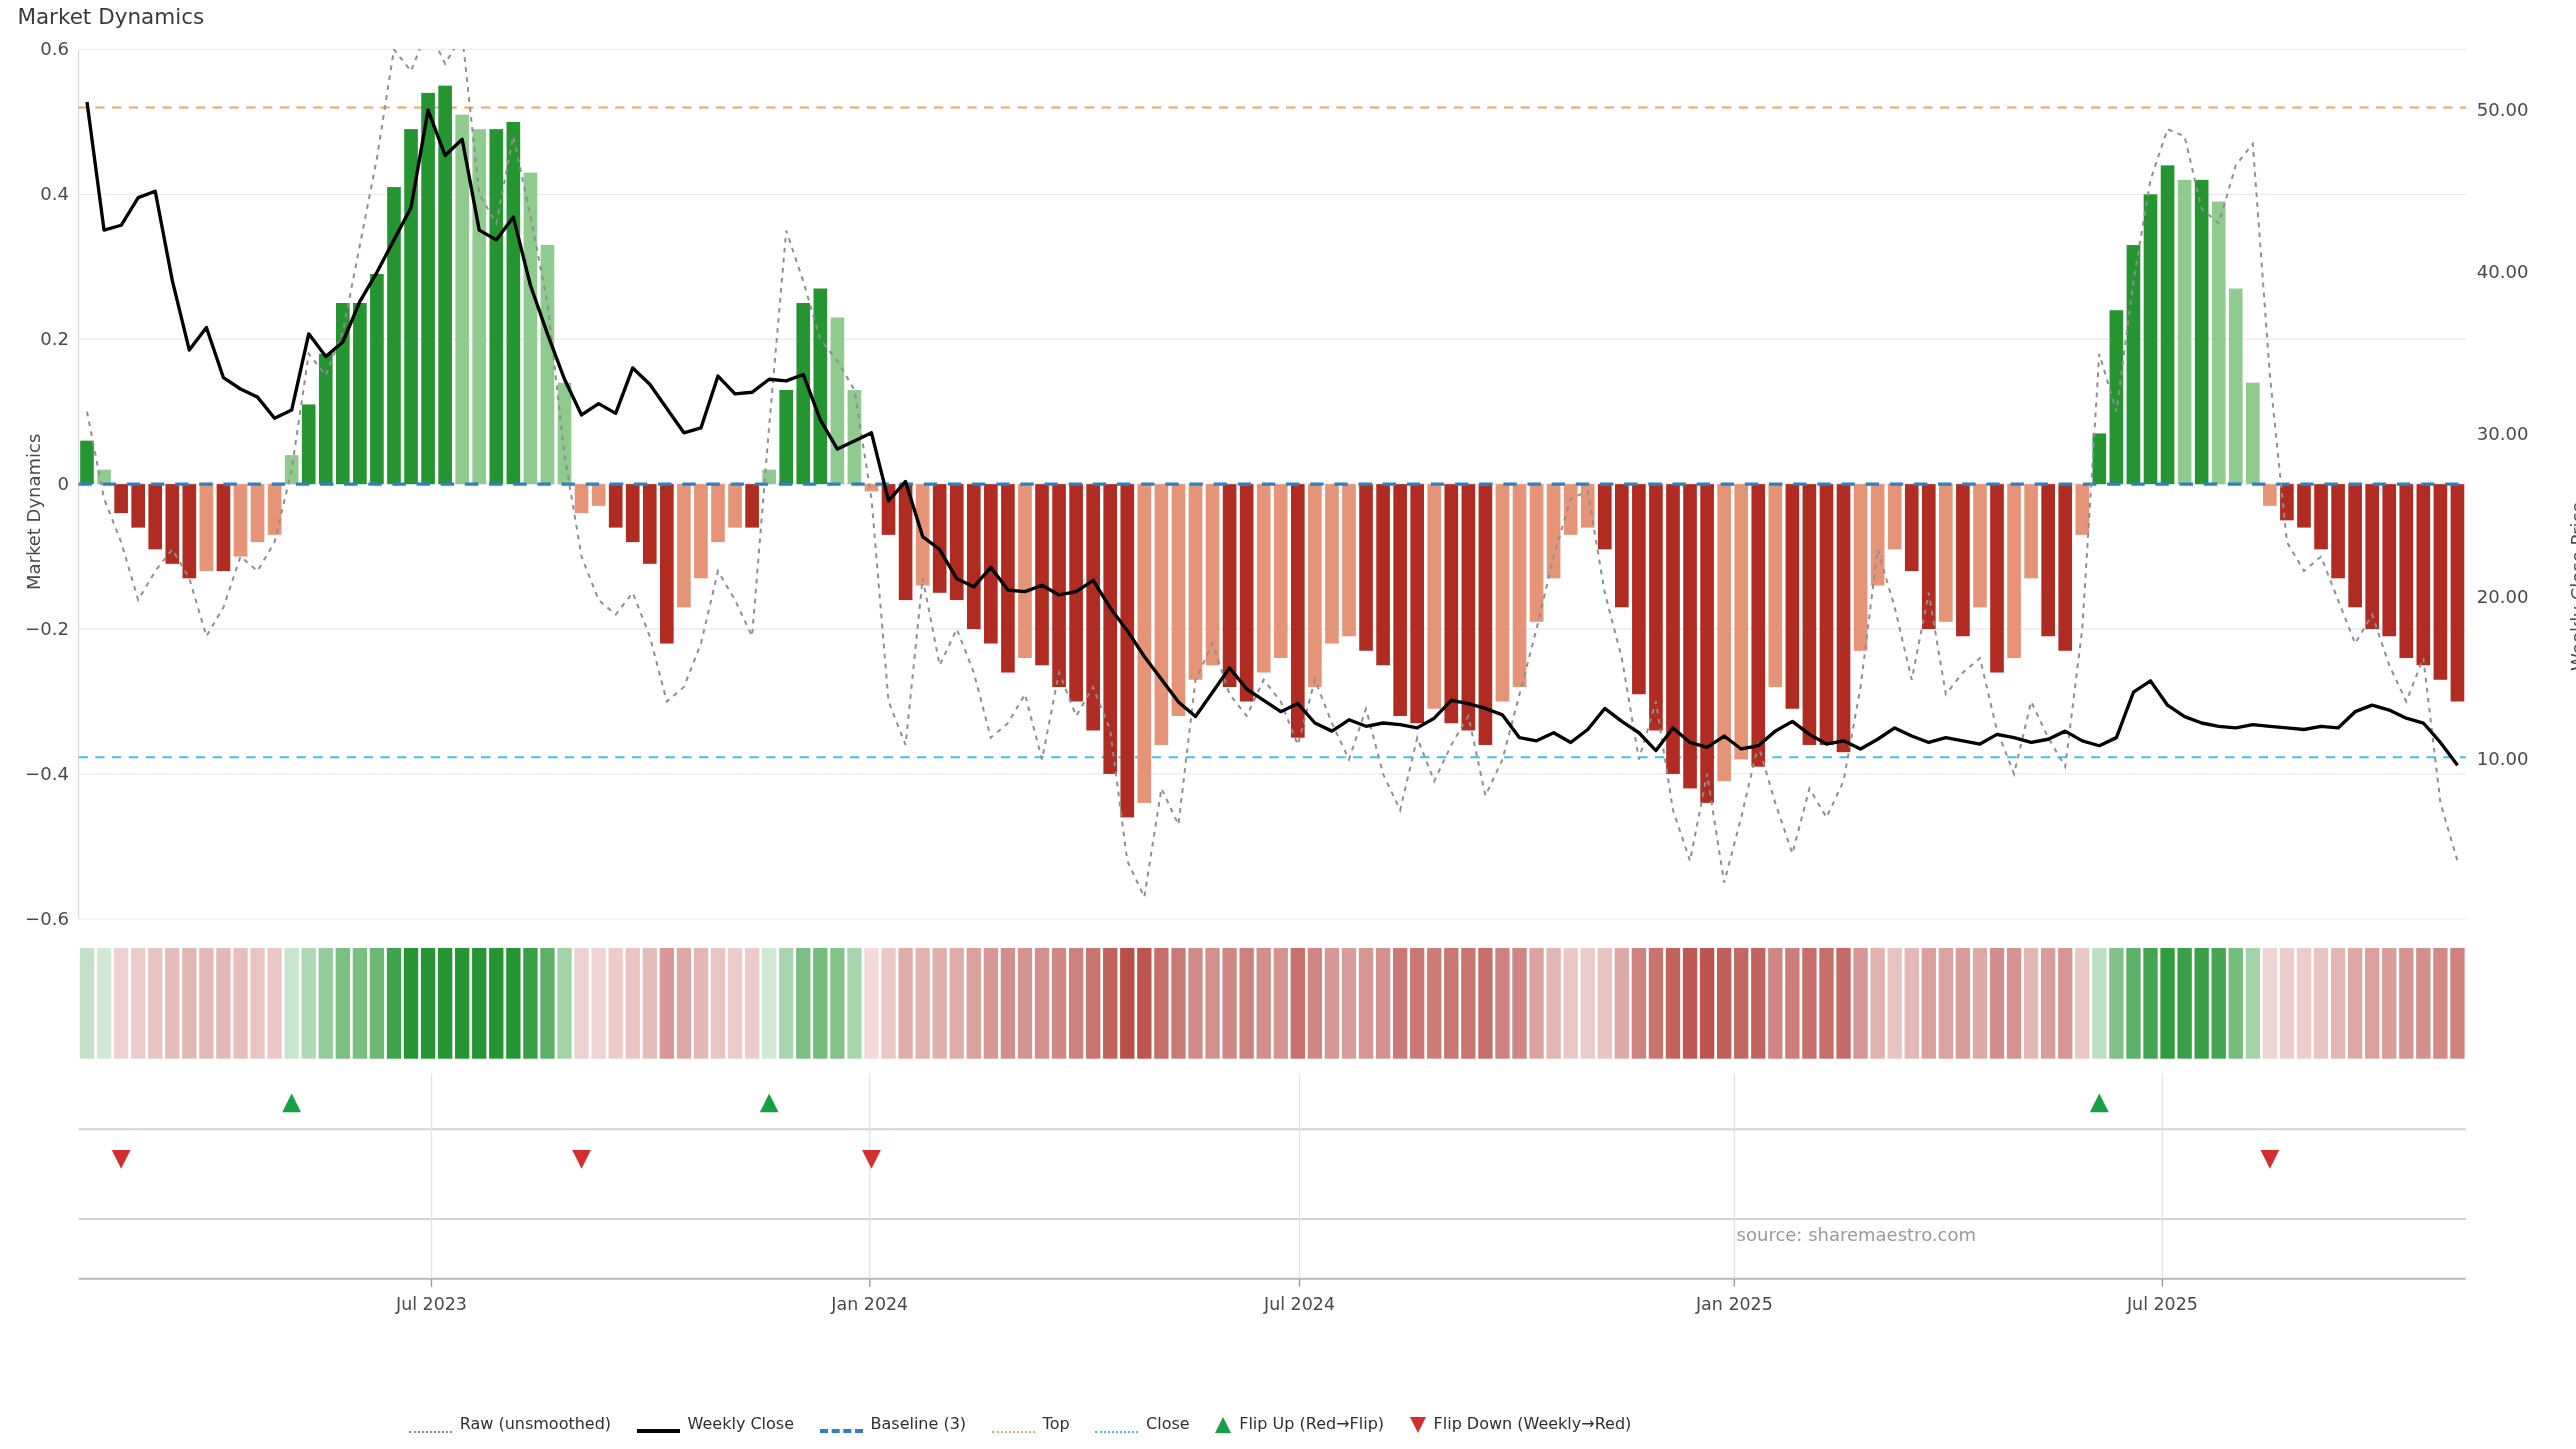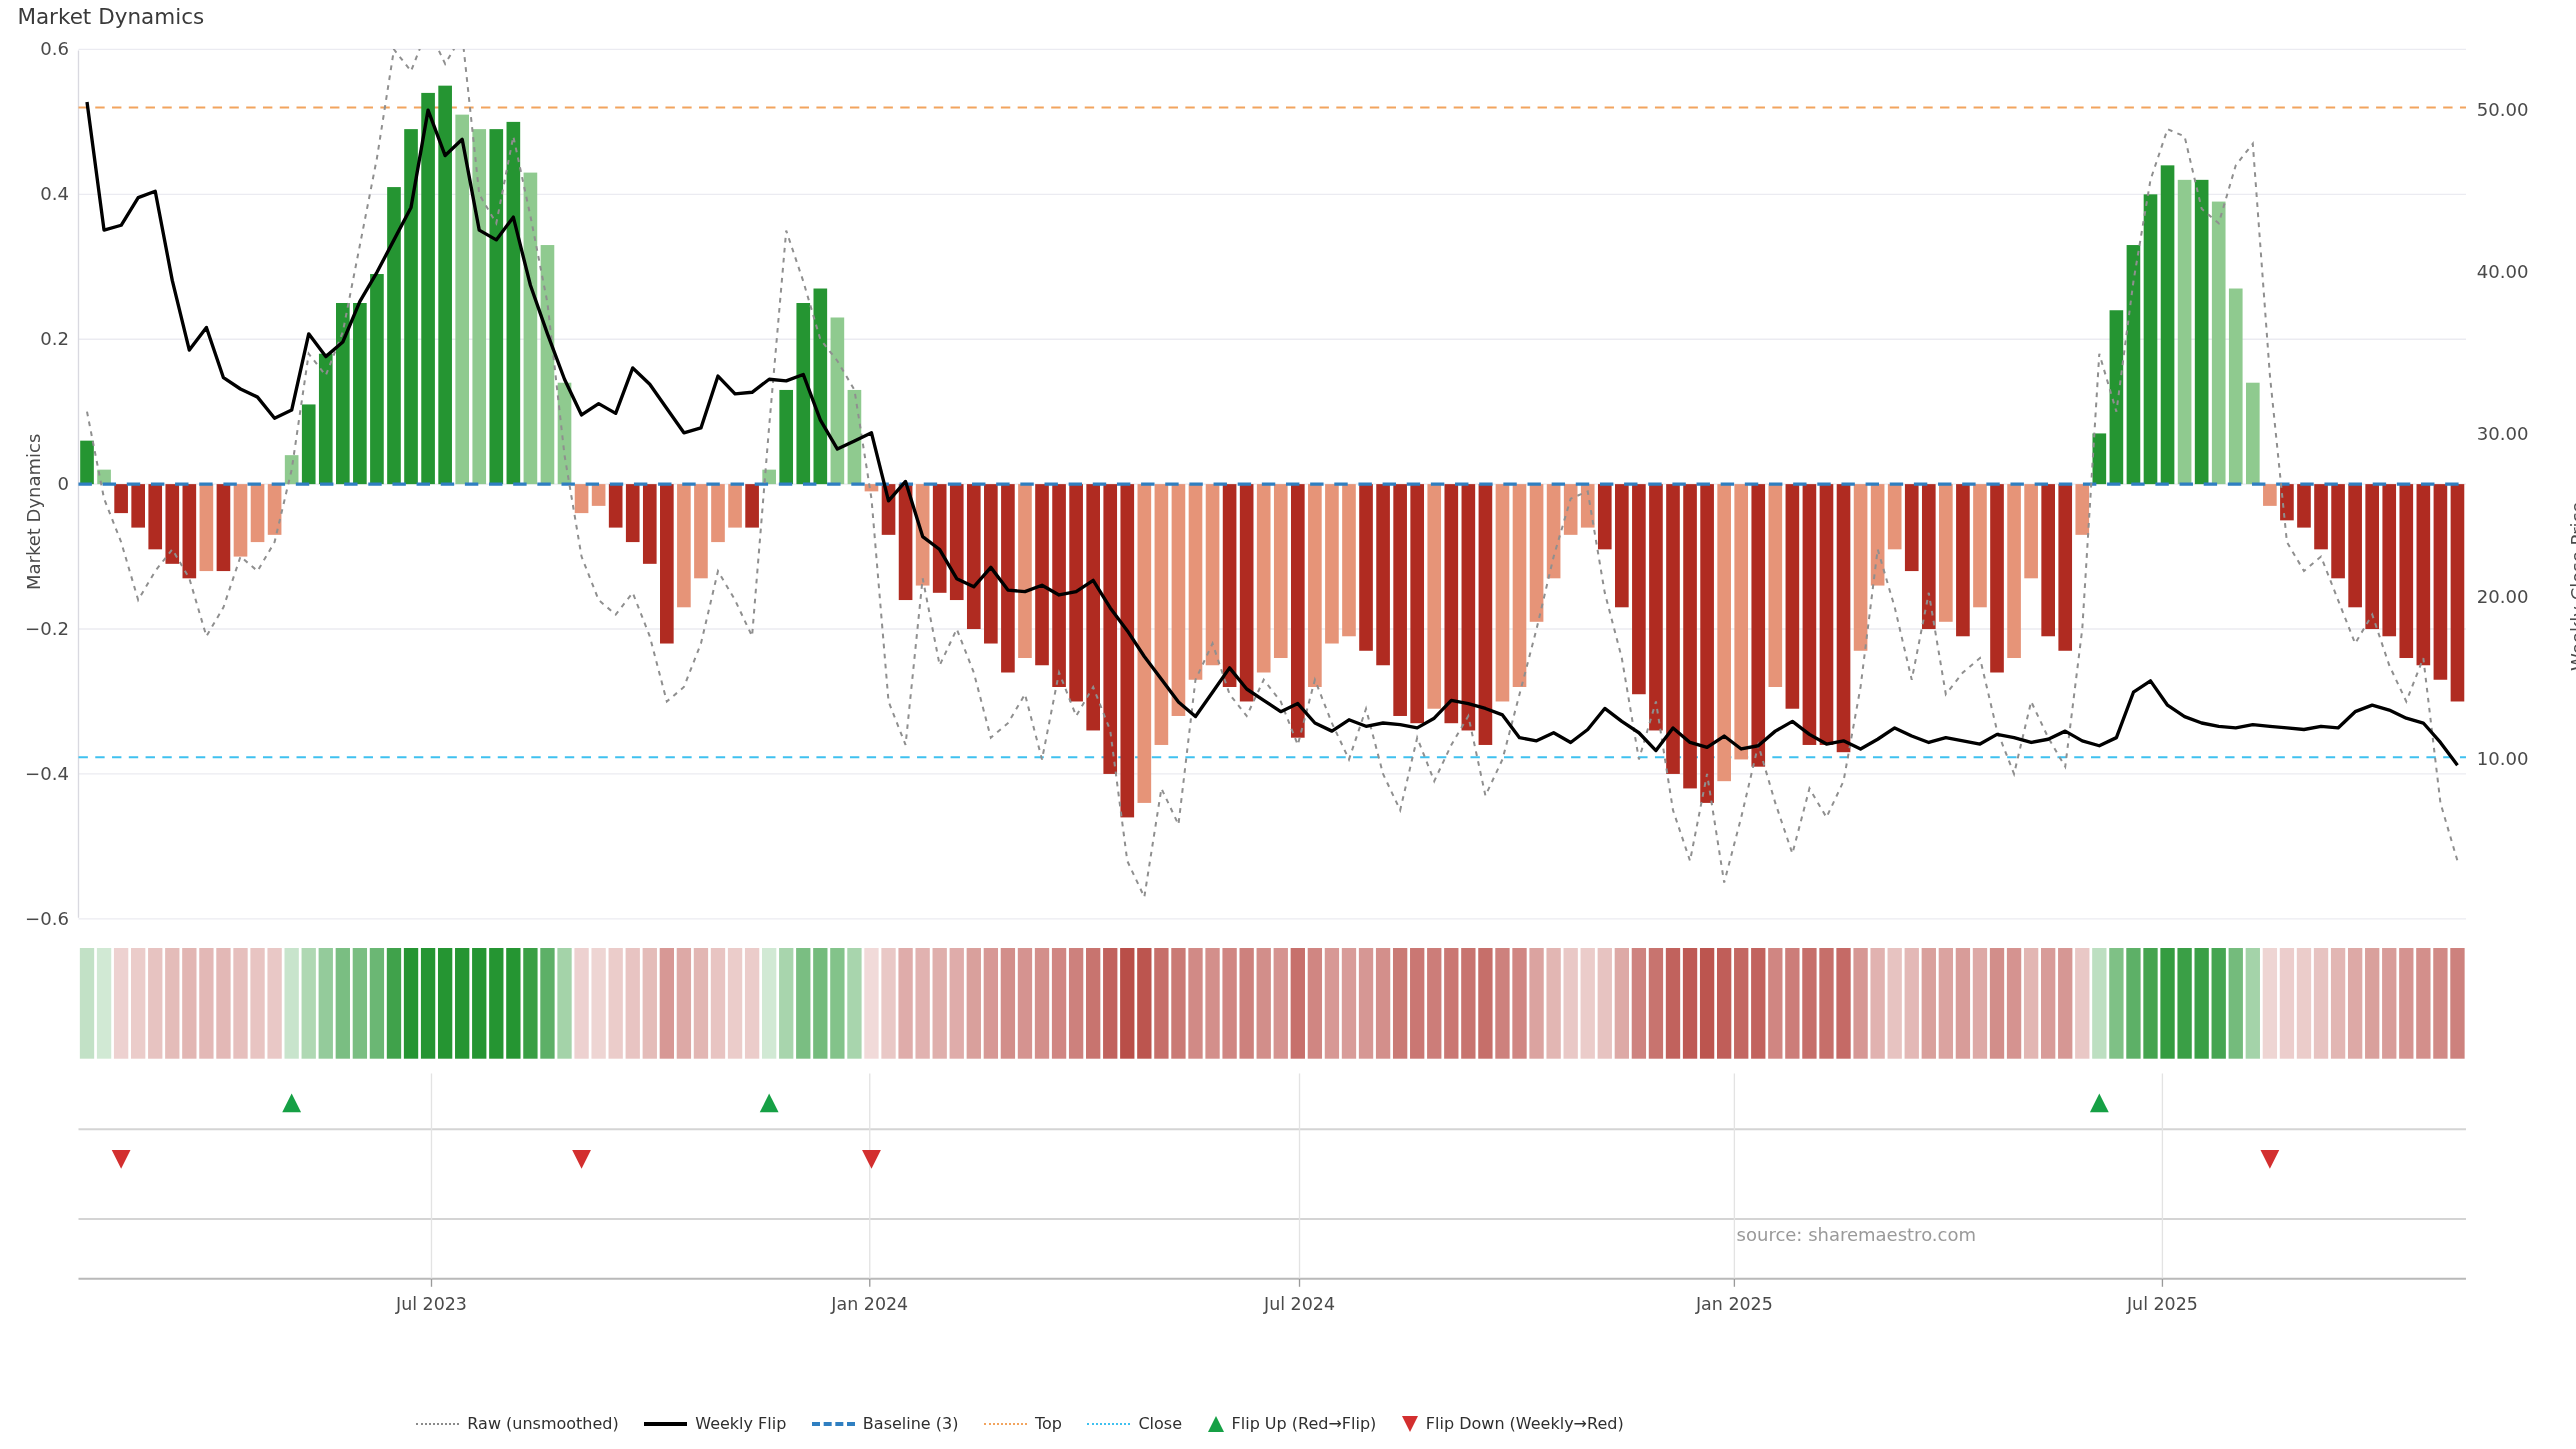--- a/index.html
+++ b/index.html
@@ -8,21 +8,21 @@
   #page-title{position:absolute;left:17.4px;top:4px;font-size:21.5px;color:#3a3a3a;}
   .yaxis-label{position:absolute;font-size:18px;color:#4a4a4a;white-space:nowrap;
                transform-origin:left top;}
   #left-axis-label{left:23px;top:590px;transform:rotate(-90deg);}
   #right-axis-label{left:2567px;top:671px;transform:rotate(-90deg);}
   #source-note{position:absolute;right:64px;top:1224px;font-size:18px;color:#9a9a9a;margin-left:14px;}
   #chart-svg{position:absolute;left:0;top:0;}
   
   #legend{position:absolute;left:0;right:0;top:1414px;display:flex;justify-content:center;
           align-items:center;gap:25.5px;font-size:16px;color:#2f2f2f;}
-  .legend-item{display:flex;align-items:center;gap:8px;}
+  .legend-item{display:flex;align-items:flex-end;gap:8px;}
   .lg-line{display:inline-block;width:43px;height:0;}
   .lg-raw{border-top:2.7px dotted #8a8a8a;}
   .lg-close{border-top:4px solid #000;}
   .lg-baseline{border-top:4px dashed #2f7fc1;}
   .lg-top{border-top:2.7px dotted #f2a45e;}
   .lg-bottom{border-top:2.7px dotted #3fc1f0;}
   .lg-tri-up{width:0;height:0;border-left:8.7px solid transparent;border-right:8.7px solid transparent;
              border-bottom:16px solid #16a045;}
   .lg-tri-down{width:0;height:0;border-left:8.7px solid transparent;border-right:8.7px solid transparent;
              border-top:16px solid #d32f2f;}
@@ -384,21 +384,21 @@
 
   <div id="source-note">source: sharemaestro.com</div>
 
   <div id="legend">
     <div class="legend-item">
       <span class="lg-line lg-raw"></span>
       <span>Raw (unsmoothed)</span>
     </div>
     <div class="legend-item">
       <span class="lg-line lg-close"></span>
-      <span>Weekly Flip</span>
+      <span>Weekly Close</span>
     </div>
     <div class="legend-item">
       <span class="lg-line lg-baseline"></span>
       <span>Baseline (3)</span>
     </div>
     <div class="legend-item">
       <span class="lg-line lg-top"></span>
       <span>Top</span>
     </div>
     <div class="legend-item">

